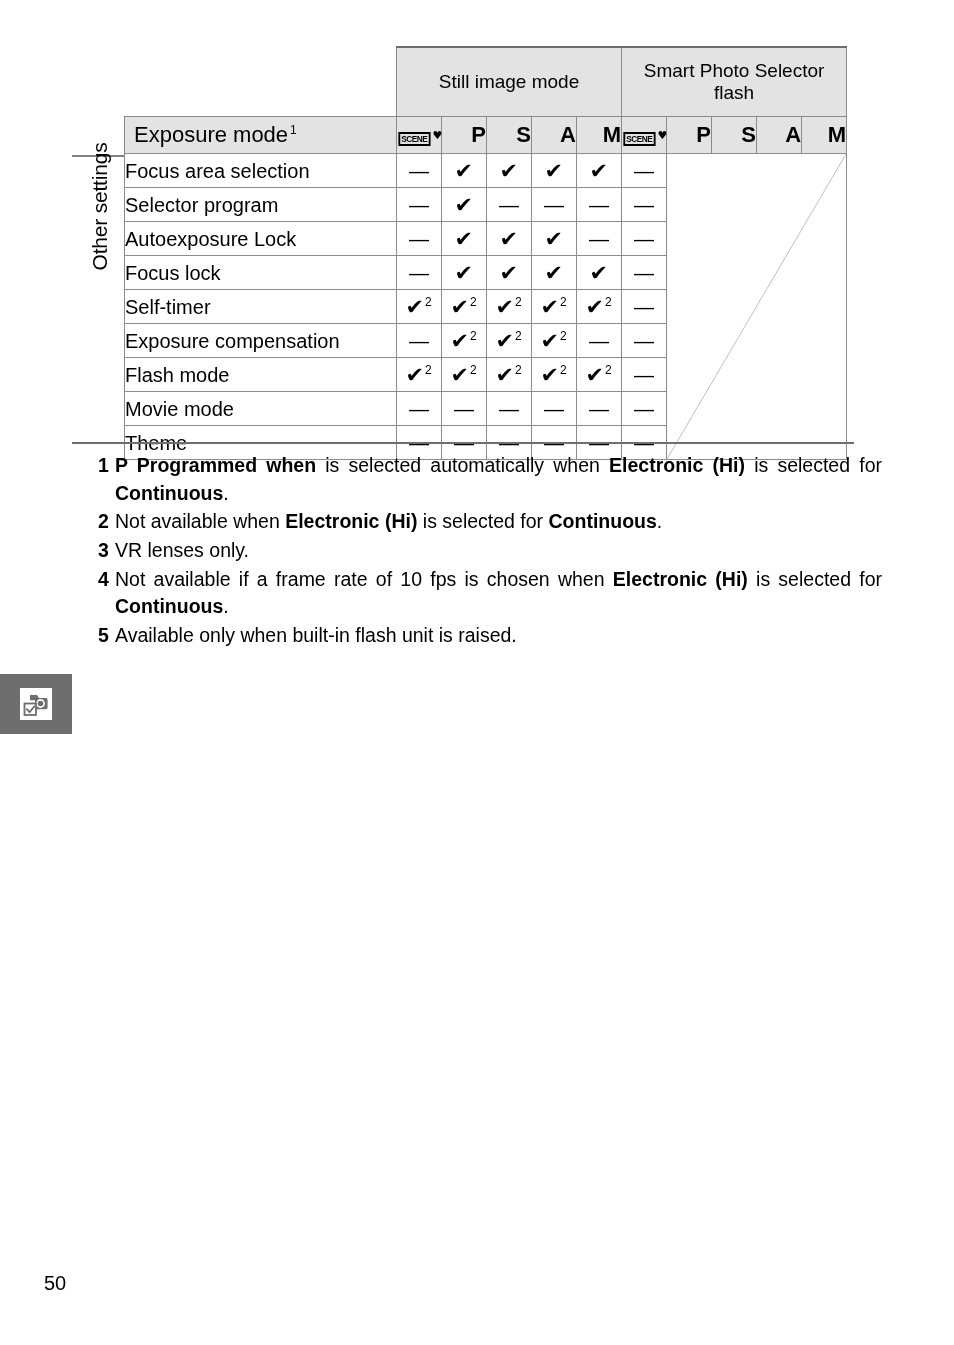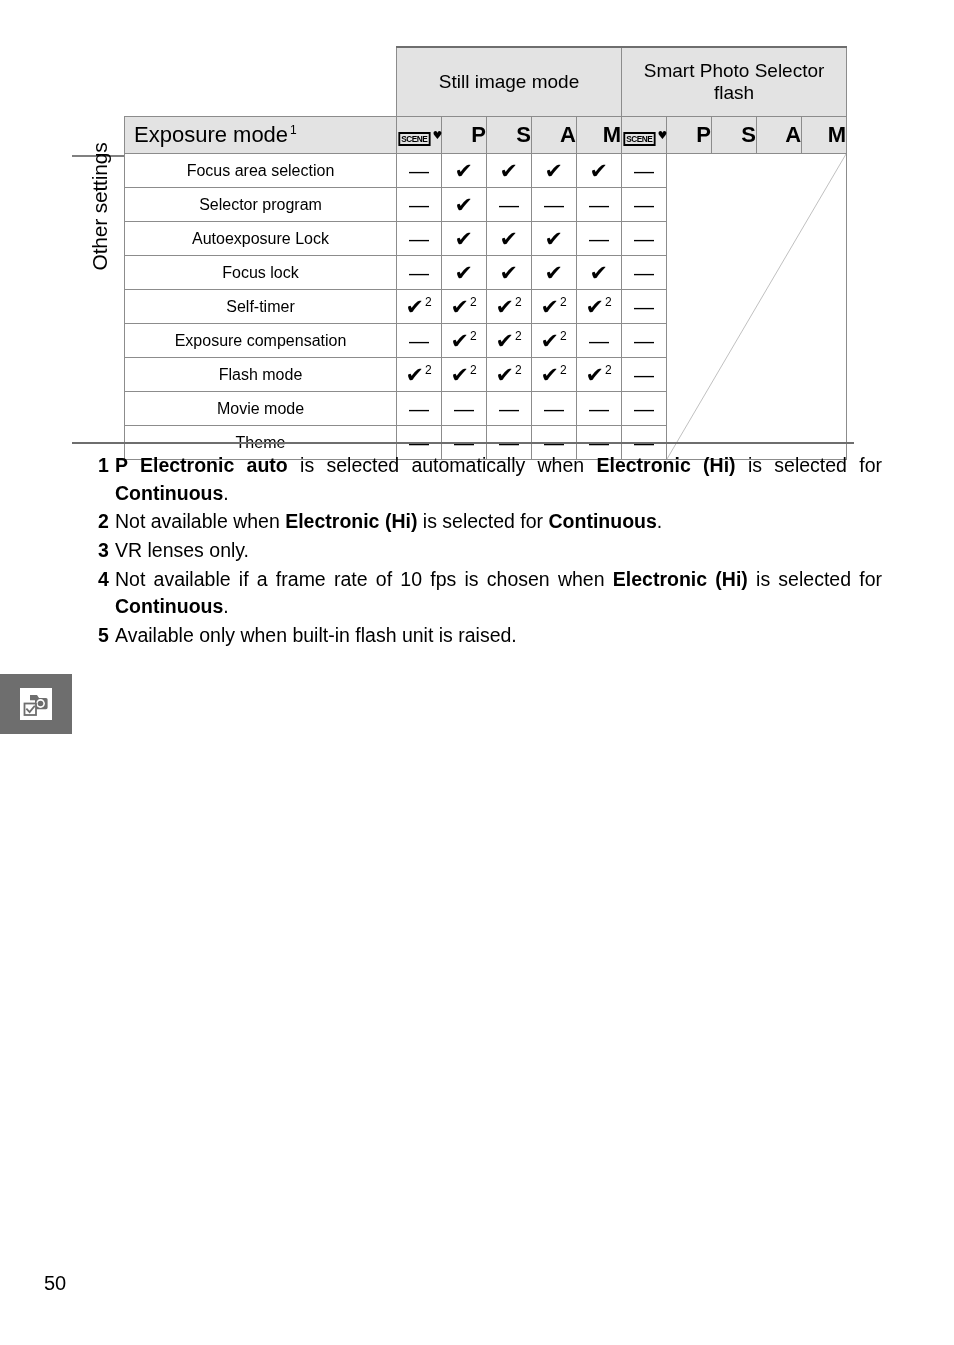--- a/index.html
+++ b/index.html
@@ -132,22 +132,22 @@
     vertical-align: super;
     padding-left: 2px;
   }
   .sub-head.mode-cell {
     text-align: right;
     font-weight: bold;
     font-size: 22px;
   }
 
   td.row-label {
-    text-align: center;
-    font-size: 16px;
+    text-align: left;
+    font-size: 20px;
     padding-left: 9px;
     height: 33px;
     white-space: nowrap;
     line-height: 1;
   }
   td.cellv {
     text-align: center;
     height: 33px;
     font-size: 21px;
     line-height: 1;
@@ -425,21 +425,21 @@
         </tr>
       </tbody>
   </table>
 
   <div class="table-bottom-rule"></div>
 </div>
 
 <div class="footnotes" id="footnotes">
     <div class="fn">
       <span class="fn-num">1</span>
-      <span class="fn-text"><b>P Electronic auto</b> is selected automatically when <b>Electronic (Hi)</b> is selected for <b>Continuous</b>.</span>
+      <span class="fn-text"><b>P Programmed when</b> is selected automatically when <b>Electronic (Hi)</b> is selected for <b>Continuous</b>.</span>
     </div>
     <div class="fn">
       <span class="fn-num">2</span>
       <span class="fn-text">Not available when <b>Electronic (Hi)</b> is selected for <b>Continuous</b>.</span>
     </div>
     <div class="fn">
       <span class="fn-num">3</span>
       <span class="fn-text">VR lenses only.</span>
     </div>
     <div class="fn">

